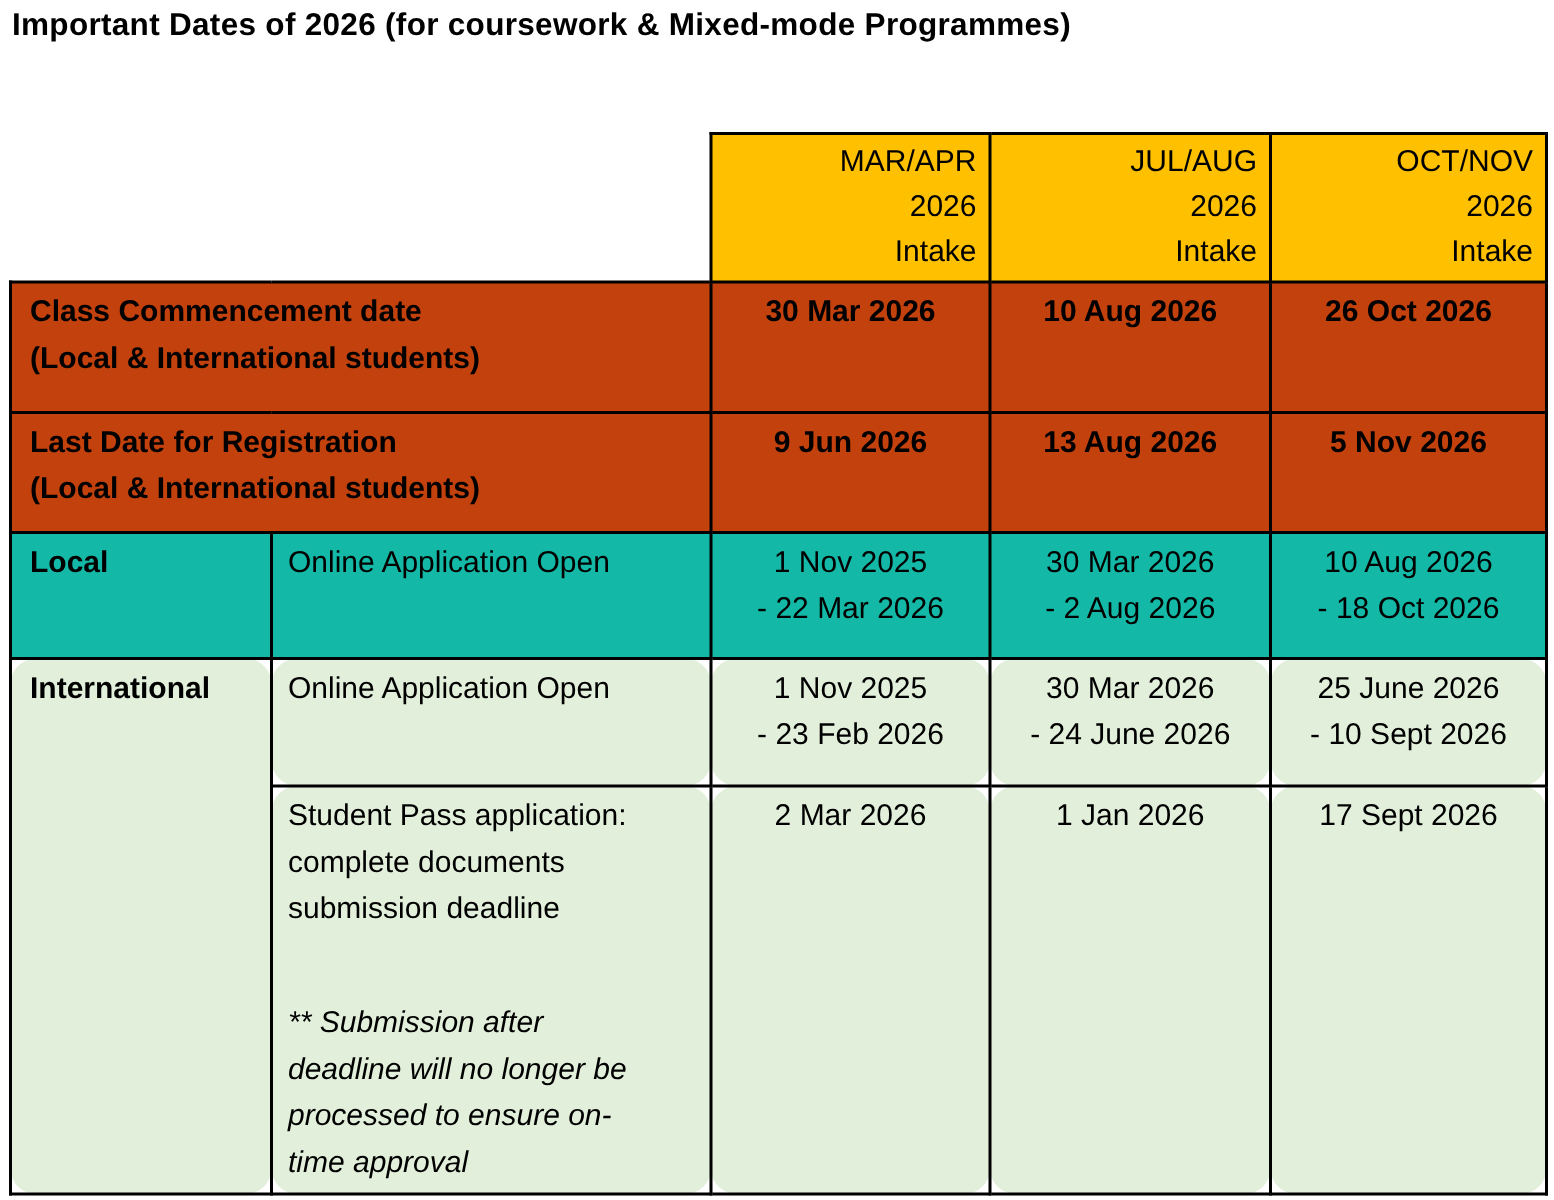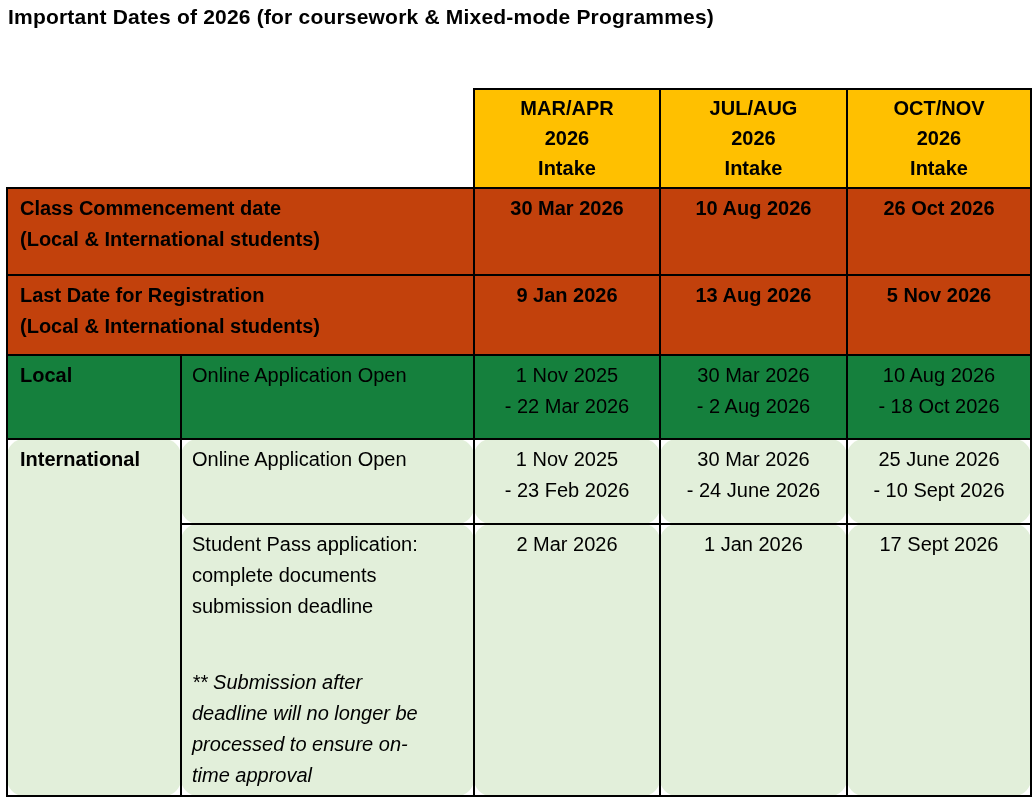--- a/index.html
+++ b/index.html
@@ -45,25 +45,25 @@
   tr.r-comm  { height: 87px; }
   tr.r-reg   { height: 80px; }
   tr.r-local { height: 84px; }
   tr.r-intl  { height: 85px; }
   tr.r-pass  { height: 267px; }
 
   
   .orange { background: #FFC000; }
   .gray   { background: #c2410c; }
   .green  { background: #E2EFDA; border-radius: 17px; }
-  .white  { background: #15803d; }
+  .white  { background: #14b8a6; }
 
   th.intake {
-    font-weight: 700;
-    text-align: center;
+    font-weight: 400;
+    text-align: right;
     line-height: 30px;
     padding-top: 3px;
   }
   td.row-label { font-weight: 700; padding-left: 12px; }
   td.cat       { font-weight: 700; padding-left: 12px; }
   td.date-bold { font-weight: 700; text-align: center; }
   td.range     { text-align: center; }
   td.date-reg  { text-align: center; }
   td.desc      { padding-left: 10px; }
 
@@ -114,21 +114,21 @@
         <td class="gray date-bold">30 Mar 2026</td>
         <td class="gray date-bold">10 Aug 2026</td>
         <td class="gray date-bold">26 Oct 2026</td>
       </tr>
 
       <tr class="r-reg">
         <td class="gray row-label" colspan="2">
           <span class="ln">Last Date for Registration</span>
           <span class="ln">(Local &amp; International students)</span>
         </td>
-        <td class="gray date-bold">9 Jan 2026</td>
+        <td class="gray date-bold">9 Jun 2026</td>
         <td class="gray date-bold">13 Aug 2026</td>
         <td class="gray date-bold">5 Nov 2026</td>
       </tr>
 
       <tr class="r-local">
         <td class="white cat">Local</td>
         <td class="white desc">Online Application Open</td>
         <td class="white range">
           <span class="ln">1 Nov 2025</span>
           <span class="ln">- 22 Mar 2026</span>

